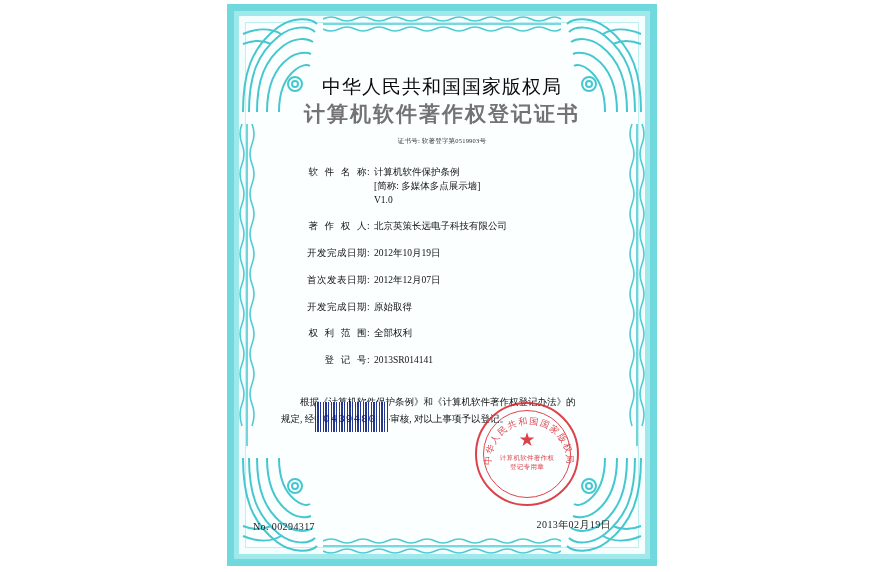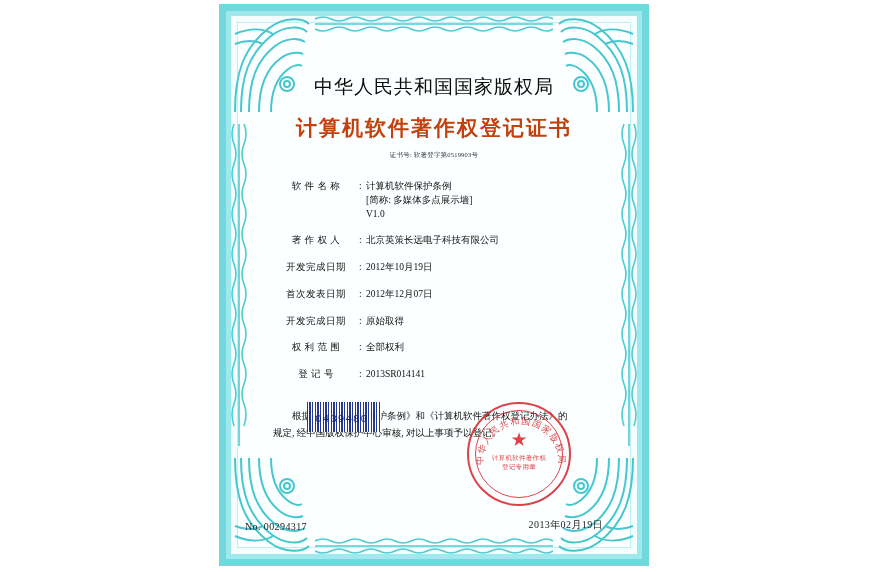--- a/index.html
+++ b/index.html
@@ -15,21 +15,21 @@
   }
   #certificate-page {
     position: relative;
     width: 884px;
     height: 572px;
     background: #ffffff;
   }
   
   .cert-sheet {
     position: absolute;
-    left: 219px;
+    left: 227px;
     top: 4px;
     width: 430px;
     height: 562px;
     background: #f2fdfd;
     box-sizing: border-box;
     padding-left: 9px;
   }
   
   .frame-outer {
     position: absolute;
@@ -103,22 +103,22 @@
   .title-main {
     font-size: 19px;
     letter-spacing: 1px;
     color: #0b0b0b;
     font-family: "Liberation Serif", serif;
   }
   .title-sub {
     font-size: 21px;
     font-weight: bold;
     letter-spacing: 2px;
-    margin-top: 14px;
-    color: #c2410c;
+    margin-top: 0;
+    color: #737373;
     font-family: "Liberation Serif", serif;
   }
   .cert-no-line {
     text-align: center;
     font-size: 6.5px;
     color: #333;
     margin-top: 9px;
     letter-spacing: 0.2px;
   }
   .fields {
@@ -130,22 +130,23 @@
     align-items: flex-start;
     margin-bottom: 13px;
     font-size: 9.5px;
     color: #111;
     line-height: 1.45;
   }
   .field-label {
     width: 86px;
     flex: 0 0 86px;
     letter-spacing: 0.5px;
-    text-align: center;
+    text-align: right;
     white-space: nowrap;
+    font-family: Liberation Mono, monospace;
   }
   .field-colon {
     width: 7px;
     flex: 0 0 7px;
   }
   .field-value {
     flex: 1 1 auto;
   }
   .field-value .sub {
     display: block;

